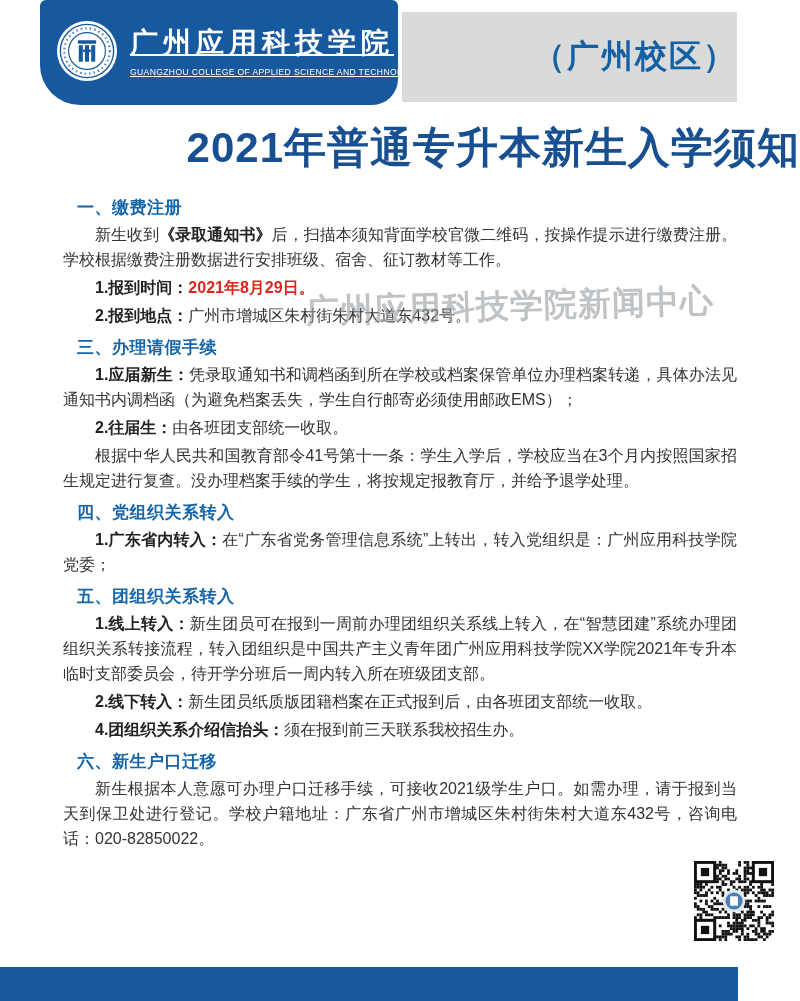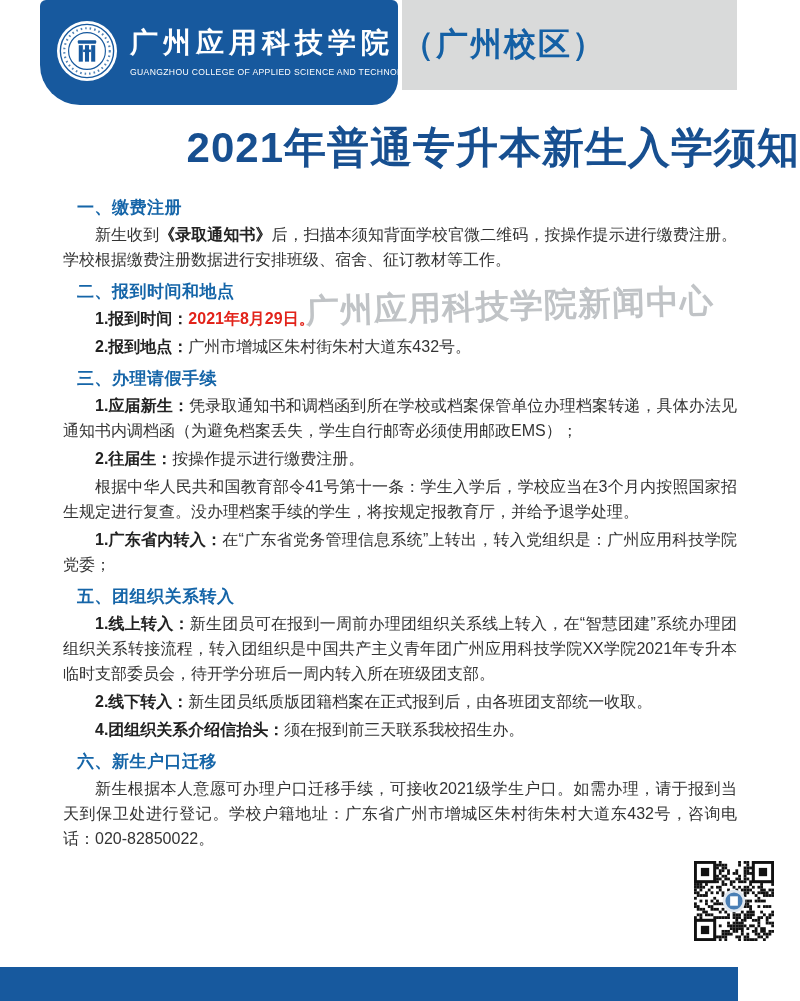--- a/index.html
+++ b/index.html
@@ -12,26 +12,26 @@
     position:relative; width:800px; height:1001px; background:#ffffff; overflow:hidden;
     font-family:"Liberation Sans","DejaVu Sans",sans-serif;
   }
   
   .brand{
     position:absolute; left:40px; top:0; width:358px; height:105px;
     background:var(--header-blue); border-radius:6px 6px 26px 40px;
     display:flex; align-items:center; padding:6px 10px 10px 16px;
   }
   .logo{width:62px;height:62px;flex:0 0 auto;margin-right:12px;}
-  .brand-names{color:#fff;min-width:0;}
+  .brand-names{color:#fff;min-width:0;text-decoration:underline;}
   .brand-cn{font-size:28px;font-weight:bold;letter-spacing:5px;white-space:nowrap;font-family:"Liberation Serif","DejaVu Serif",serif;}
   .brand-en{font-size:8.6px;letter-spacing:0.35px;margin-top:5px;white-space:nowrap;}
   .campus-bar{
-    position:absolute; left:402px; top:0; width:335px; height:90px;
-    background:var(--gray-bar); display:flex; align-items:center; justify-content:flex-start;
+    position:absolute; left:402px; top:12px; width:335px; height:90px;
+    background:var(--gray-bar); display:flex; align-items:center; justify-content:flex-end;
   }
   .campus-label{color:#1460a5;font-size:32px;font-weight:bold;letter-spacing:2px;white-space:nowrap;}
   
   .title{
     position:absolute; top:120px; left:0; width:100%; margin:0; text-align:right;
     font-size:42px; font-weight:bold; color:var(--title-blue); letter-spacing:1px; white-space:nowrap;
   }
   
   .watermark{
     position:absolute; top:284px; left:306px; white-space:nowrap; pointer-events:none;
@@ -88,31 +88,31 @@
   <h1 class="title">2021年普通专升本新生入学须知</h1>
 
   <div class="watermark">广州应用科技学院新闻中心</div>
 
   <main id="content">
       <section>
         <h2>一、缴费注册</h2>
         <p><span>新生收到</span><span class="run-bold">《录取通知书》</span><span>后，扫描本须知背面学校官微二维码，按操作提示进行缴费注册。学校根据缴费注册数据进行安排班级、宿舍、征订教材等工作。</span></p>
       </section>
       <section>
-        <h2>二、报到时间和地点</h2>
         <p><span class="run-bold">1.报到时间：</span><span class="run-red-bold">2021年8月29日。</span></p>
         <p><span class="run-bold">2.报到地点：</span><span>广州市增城区朱村街朱村大道东432号。</span></p>
       </section>
       <section>
         <h2>三、办理请假手续</h2>
         <p><span class="run-bold">1.应届新生：</span><span>凭录取通知书和调档函到所在学校或档案保管单位办理档案转递，具体办法见通知书内调档函（为避免档案丢失，学生自行邮寄必须使用邮政EMS）；</span></p>
-        <p><span class="run-bold">2.往届生：</span><span>按操作提示进行缴费注册。</span></p>
+        <p><span class="run-bold">2.往届生：</span><span>由各班团支部统一收取。</span></p>
         <p><span>根据中华人民共和国教育部令41号第十一条：学生入学后，学校应当在3个月内按照国家招生规定进行复查。没办理档案手续的学生，将按规定报教育厅，并给予退学处理。</span></p>
       </section>
       <section>
+        <h2>四、党组织关系转入</h2>
         <p><span class="run-bold">1.广东省内转入：</span><span>在“广东省党务管理信息系统”上转出，转入党组织是：广州应用科技学院党委；</span></p>
       </section>
       <section>
         <h2>五、团组织关系转入</h2>
         <p><span class="run-bold">1.线上转入：</span><span>新生团员可在报到一周前办理团组织关系线上转入，在“智慧团建”系统办理团组织关系转接流程，转入团组织是中国共产主义青年团广州应用科技学院XX学院2021年专升本临时支部委员会，待开学分班后一周内转入所在班级团支部。</span></p>
         <p><span class="run-bold">2.线下转入：</span><span>新生团员纸质版团籍档案在正式报到后，由各班团支部统一收取。</span></p>
         <p><span class="run-bold">4.团组织关系介绍信抬头：</span><span>须在报到前三天联系我校招生办。</span></p>
       </section>
       <section>
         <h2>六、新生户口迁移</h2>

